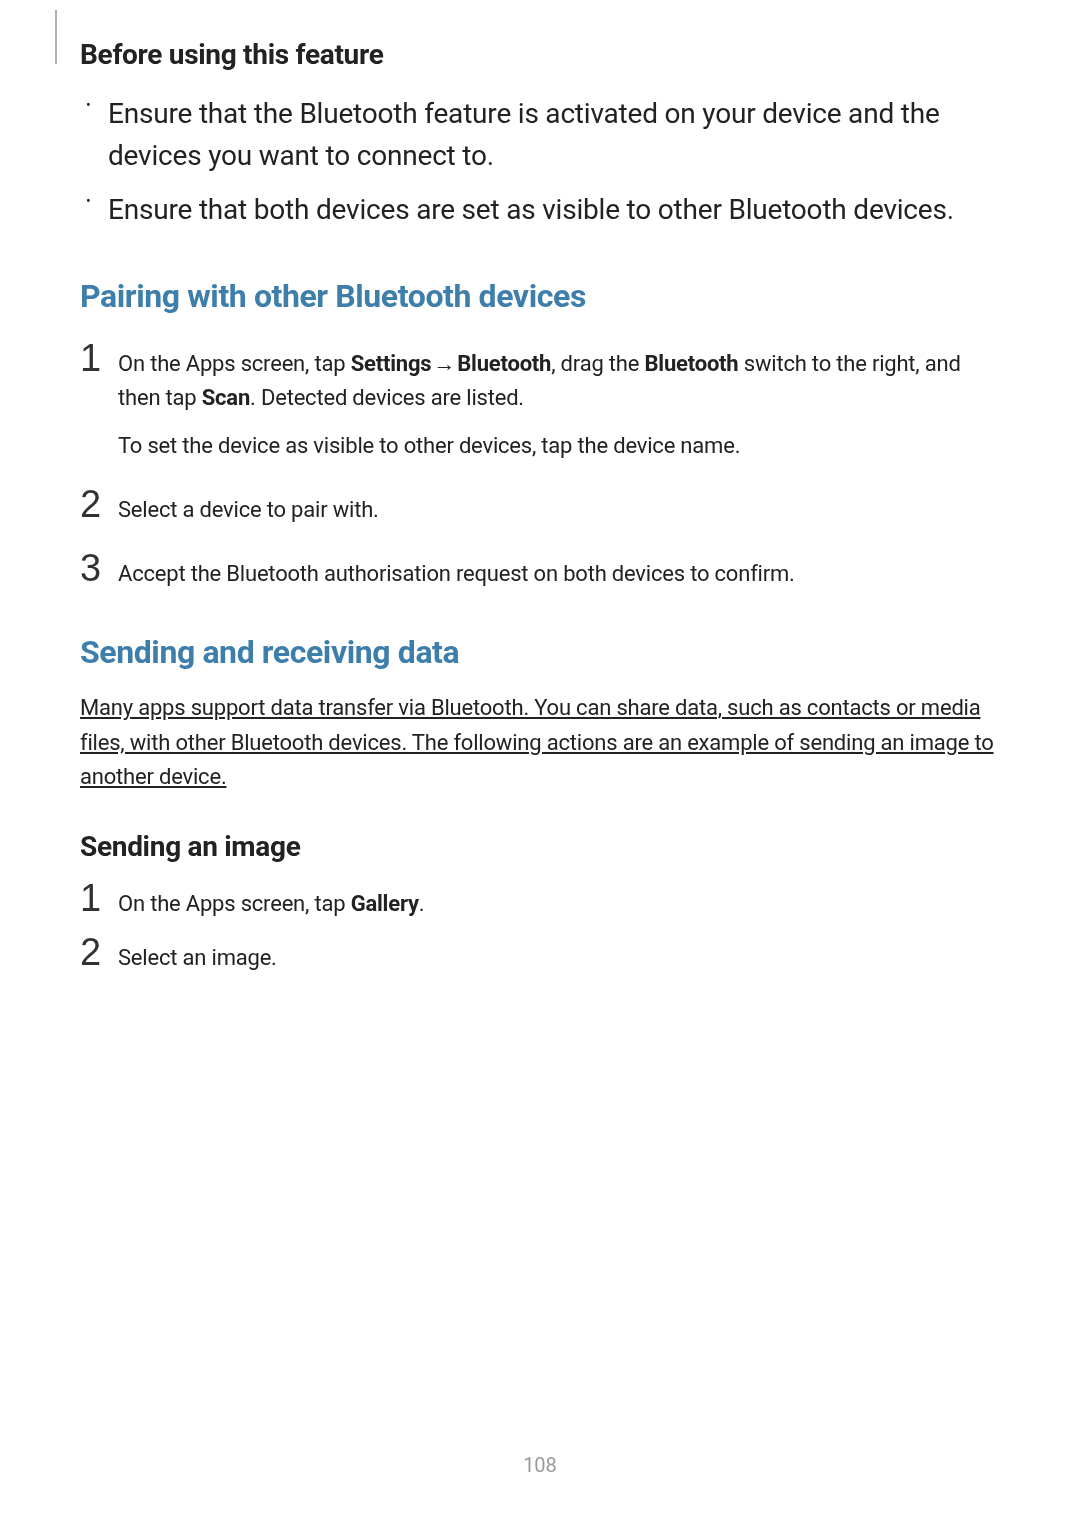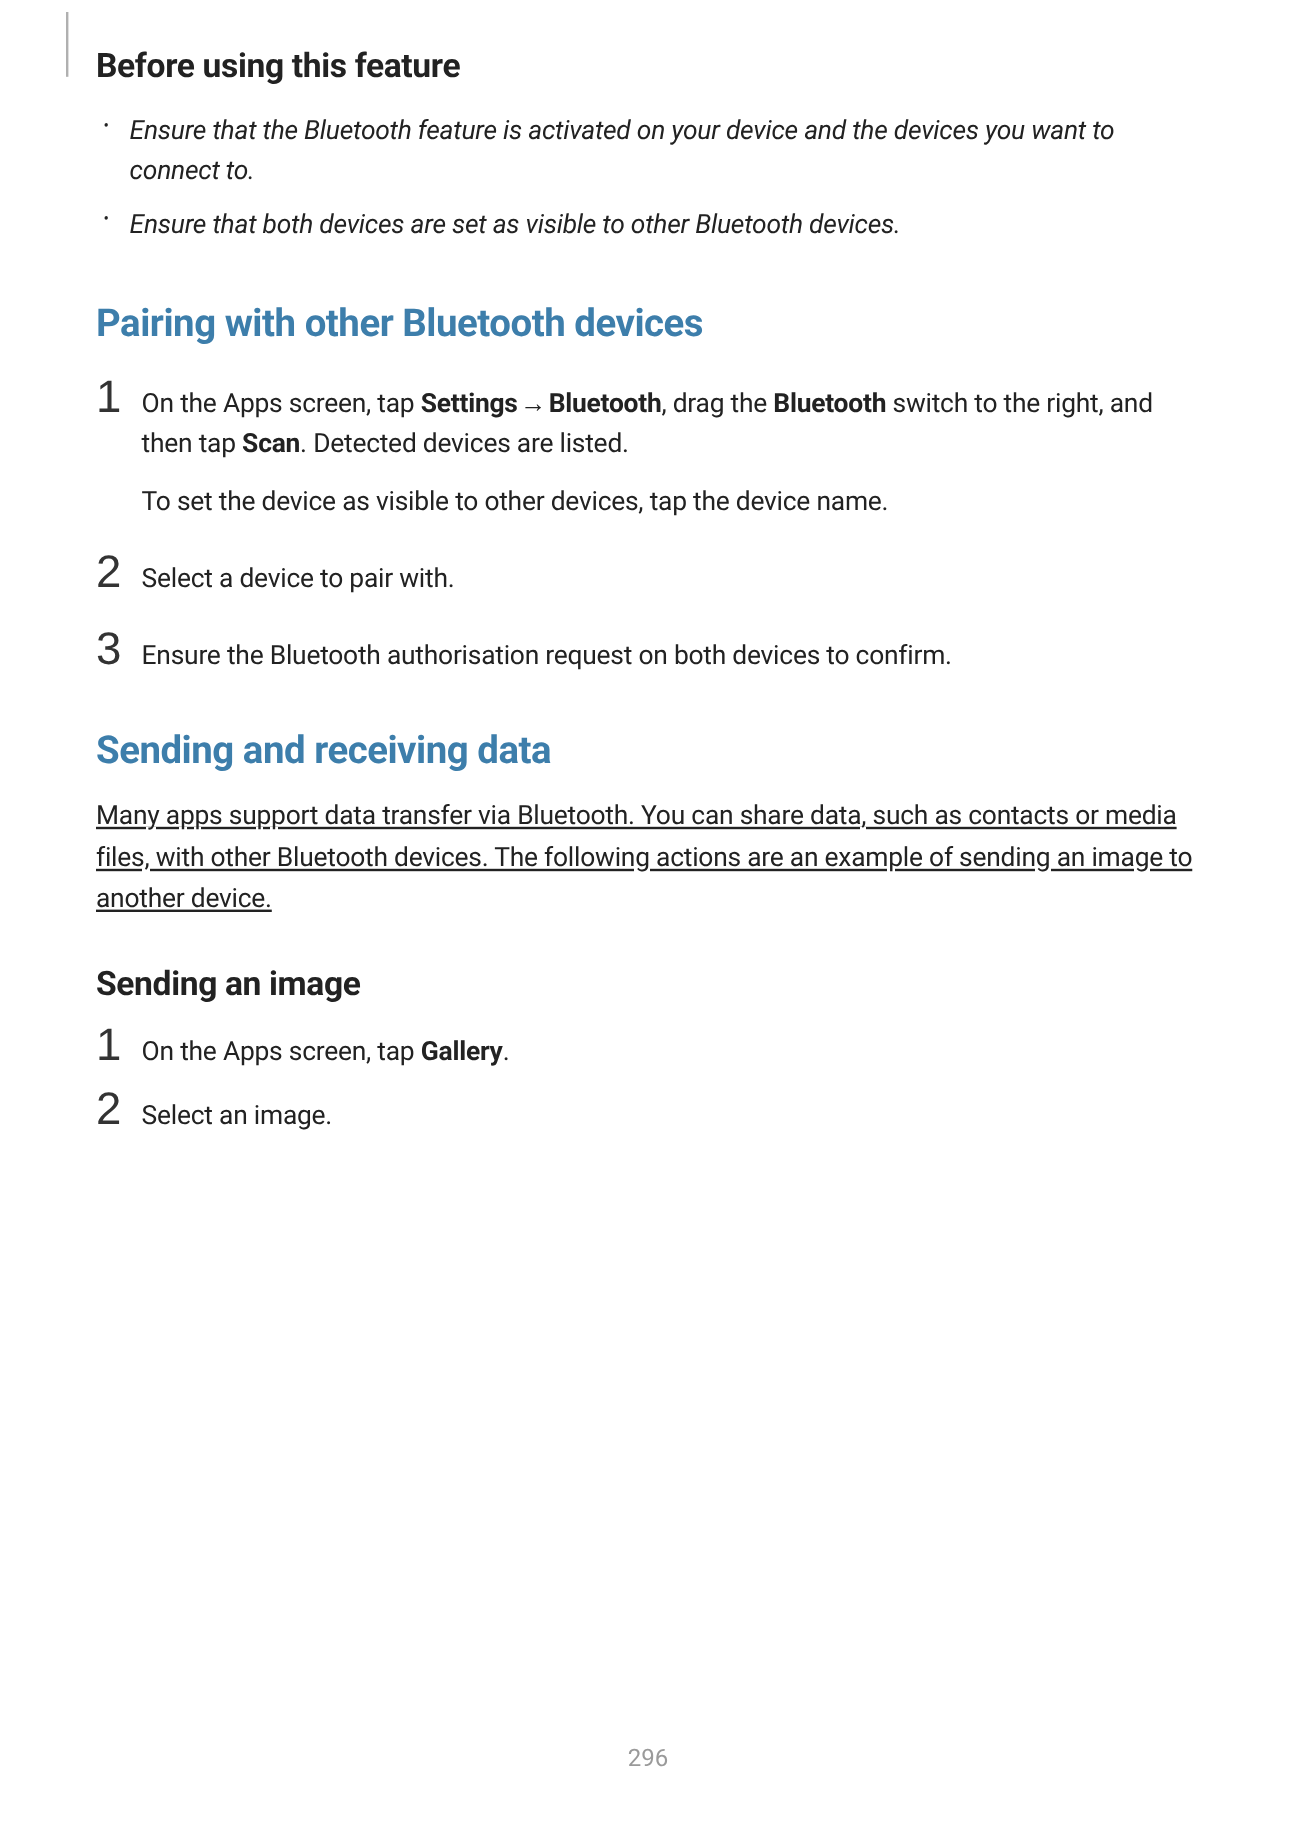--- a/index.html
+++ b/index.html
@@ -42,26 +42,25 @@
     margin-bottom: 22px;
     letter-spacing: -0.3px;
   }
   .bullet-list {
     list-style: none;
     padding-left: 28px;
     margin-bottom: 46px;
   }
   .bullet-list li {
     position: relative;
-    font-size: 22px;
+    font-size: 28px;
     line-height: 1.5;
     margin-bottom: 12px;
     color: #222;
     letter-spacing: -0.2px;
-    font-style: italic;
   }
   .bullet-list li::before {
     content: "•";
     position: absolute;
     left: -22px;
     top: 2px;
     font-size: 14px;
     color: #222;
   }
   .section-heading {
@@ -154,21 +153,21 @@
   <div class="numbered-item gap-md">
     <div class="num">2</div>
     <div class="num-body">
       <p>Select a device to pair with.</p>
     </div>
   </div>
 
   <div class="numbered-item gap-lg">
     <div class="num">3</div>
     <div class="num-body">
-      <p>Ensure the Bluetooth authorisation request on both devices to confirm.</p>
+      <p>Accept the Bluetooth authorisation request on both devices to confirm.</p>
     </div>
   </div>
 
   <div class="section-heading" style="margin-bottom:20px;">Sending and receiving data</div>
   <p class="intro-para">Many apps support data transfer via Bluetooth. You can share data, such as contacts or media files, with other Bluetooth devices. The following actions are an example of sending an image to another device.</p>
 
   <div class="subheading">Sending an image</div>
 
   <div class="numbered-item">
     <div class="num">1</div>
@@ -179,14 +178,14 @@
     </div>
   </div>
 
   <div class="numbered-item">
     <div class="num">2</div>
     <div class="num-body">
       <p>Select an image.</p>
     </div>
   </div>
 
-  <div class="page-number">296</div>
+  <div class="page-number">108</div>
 </div>
 
 </body></html>

